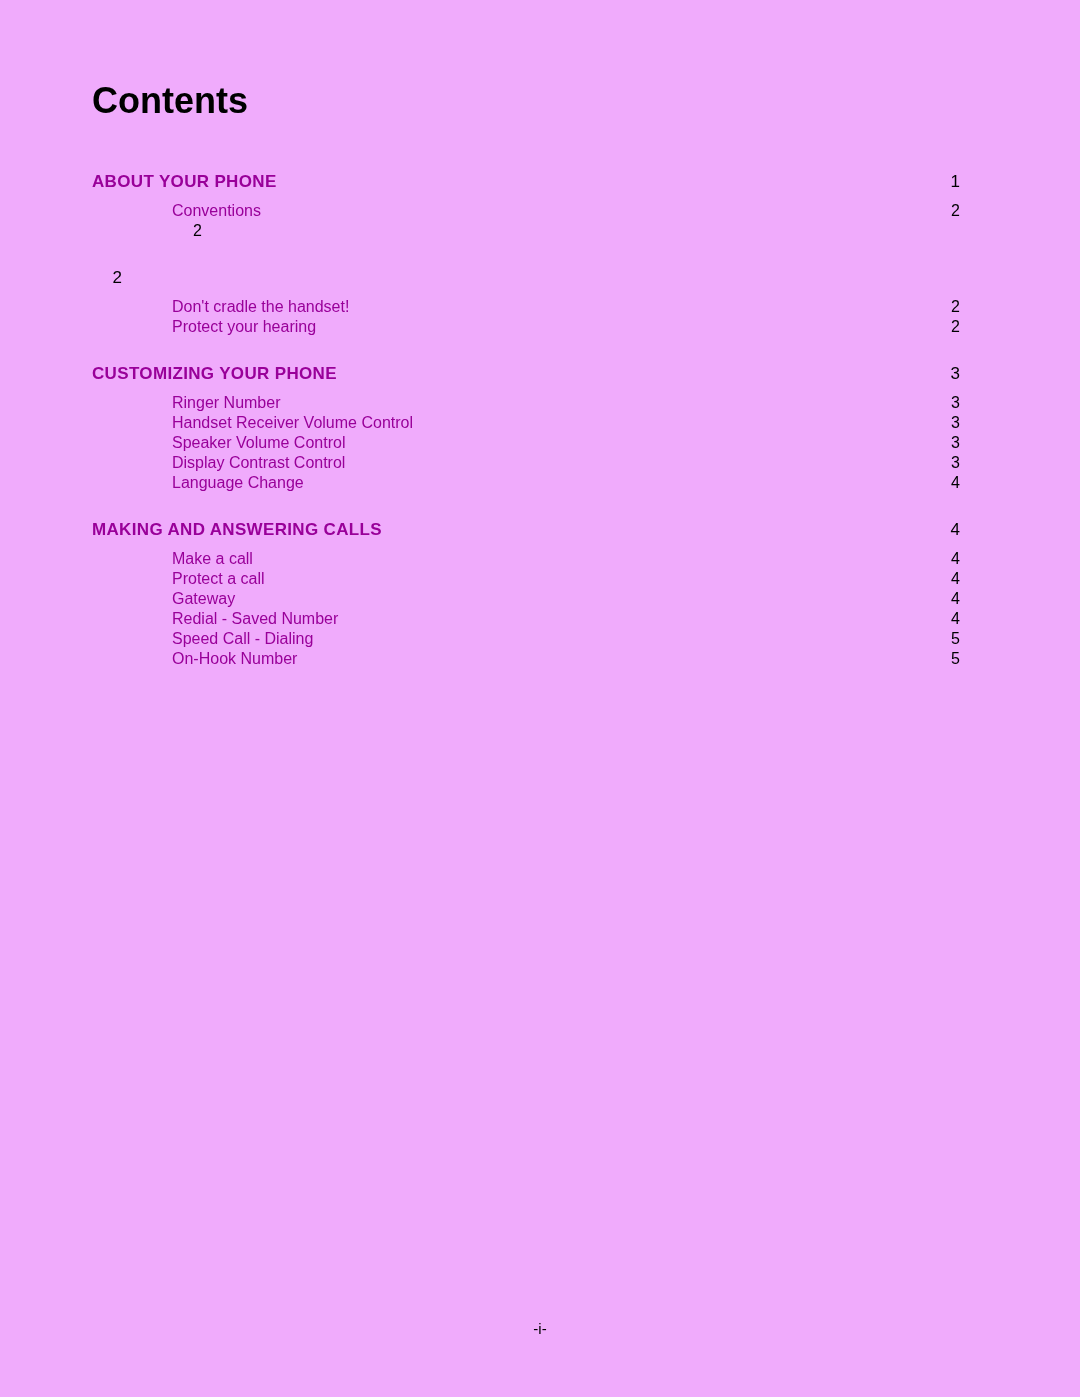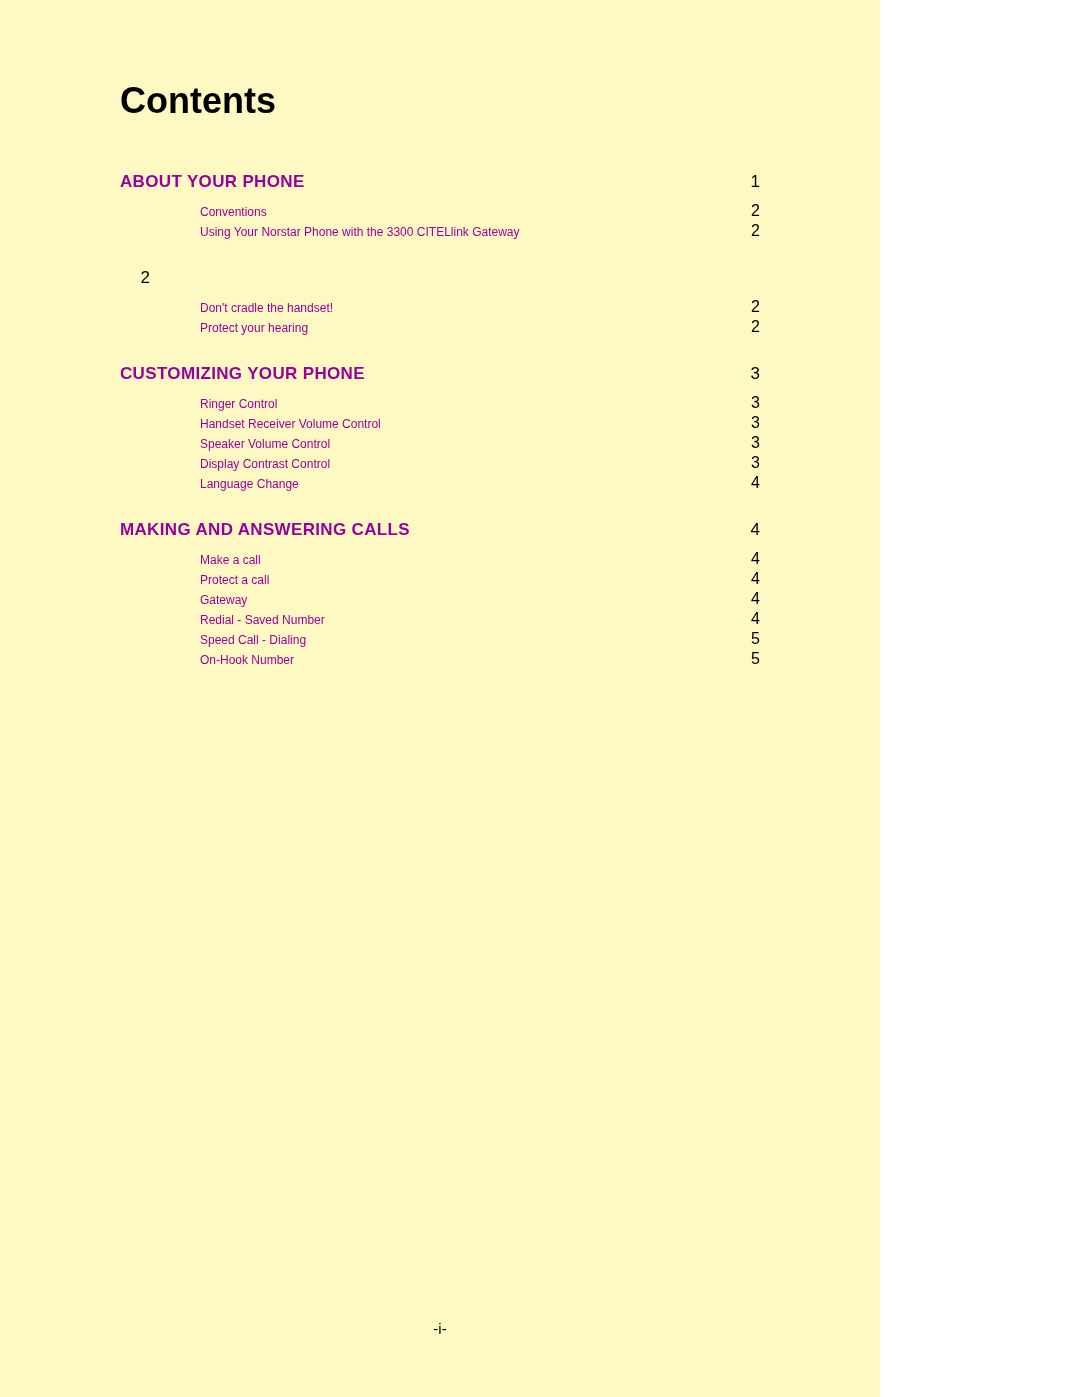--- a/index.html
+++ b/index.html
@@ -10,24 +10,24 @@
 
     body {
       background: #ffffff;
       font-family: Arial, Helvetica, sans-serif;
       width: 1080px;
       min-height: 1397px;
       position: relative;
     }
 
     .page {
-      width: 880px;
+      width: 1080px;
       min-height: 1397px;
-      background: #fef9c3;
-      padding: 80px 120px 80px 120px;
+      background: #f0abfc;
+      padding: 80px 120px 80px 92px;
       position: relative;
     }
 
     .page-title {
       font-size: 36px;
       font-weight: bold;
       color: #000000;
       margin-bottom: 50px;
     }
 
@@ -62,21 +62,21 @@
     }
 
     .toc-item {
       display: flex;
       justify-content: space-between;
       align-items: baseline;
       margin-bottom: 2px;
     }
 
     .item-label {
-      font-size: 12px;
+      font-size: 16px;
       color: #990099;
     }
 
     .item-page {
       font-size: 16px;
       color: #000000;
       min-width: 30px;
       text-align: right;
     }
 
@@ -102,21 +102,20 @@
         <div class="toc-section-header">
           <span class="section-title">ABOUT YOUR PHONE</span>
           <span class="section-page">1</span>
         </div>
         <div class="toc-items">
           <div class="toc-item">
             <span class="item-label">Conventions</span>
             <span class="item-page">2</span>
           </div>
           <div class="toc-item">
-            <span class="item-label">Using Your Norstar Phone with the 3300 CITELlink Gateway</span>
             <span class="item-page">2</span>
           </div>
         </div>
       </div>
       <div class="toc-section">
         <div class="toc-section-header">
           <span class="section-page">2</span>
         </div>
         <div class="toc-items">
           <div class="toc-item">
@@ -129,21 +128,21 @@
           </div>
         </div>
       </div>
       <div class="toc-section">
         <div class="toc-section-header">
           <span class="section-title">CUSTOMIZING YOUR PHONE</span>
           <span class="section-page">3</span>
         </div>
         <div class="toc-items">
           <div class="toc-item">
-            <span class="item-label">Ringer Control</span>
+            <span class="item-label">Ringer Number</span>
             <span class="item-page">3</span>
           </div>
           <div class="toc-item">
             <span class="item-label">Handset Receiver Volume Control</span>
             <span class="item-page">3</span>
           </div>
           <div class="toc-item">
             <span class="item-label">Speaker Volume Control</span>
             <span class="item-page">3</span>
           </div>

